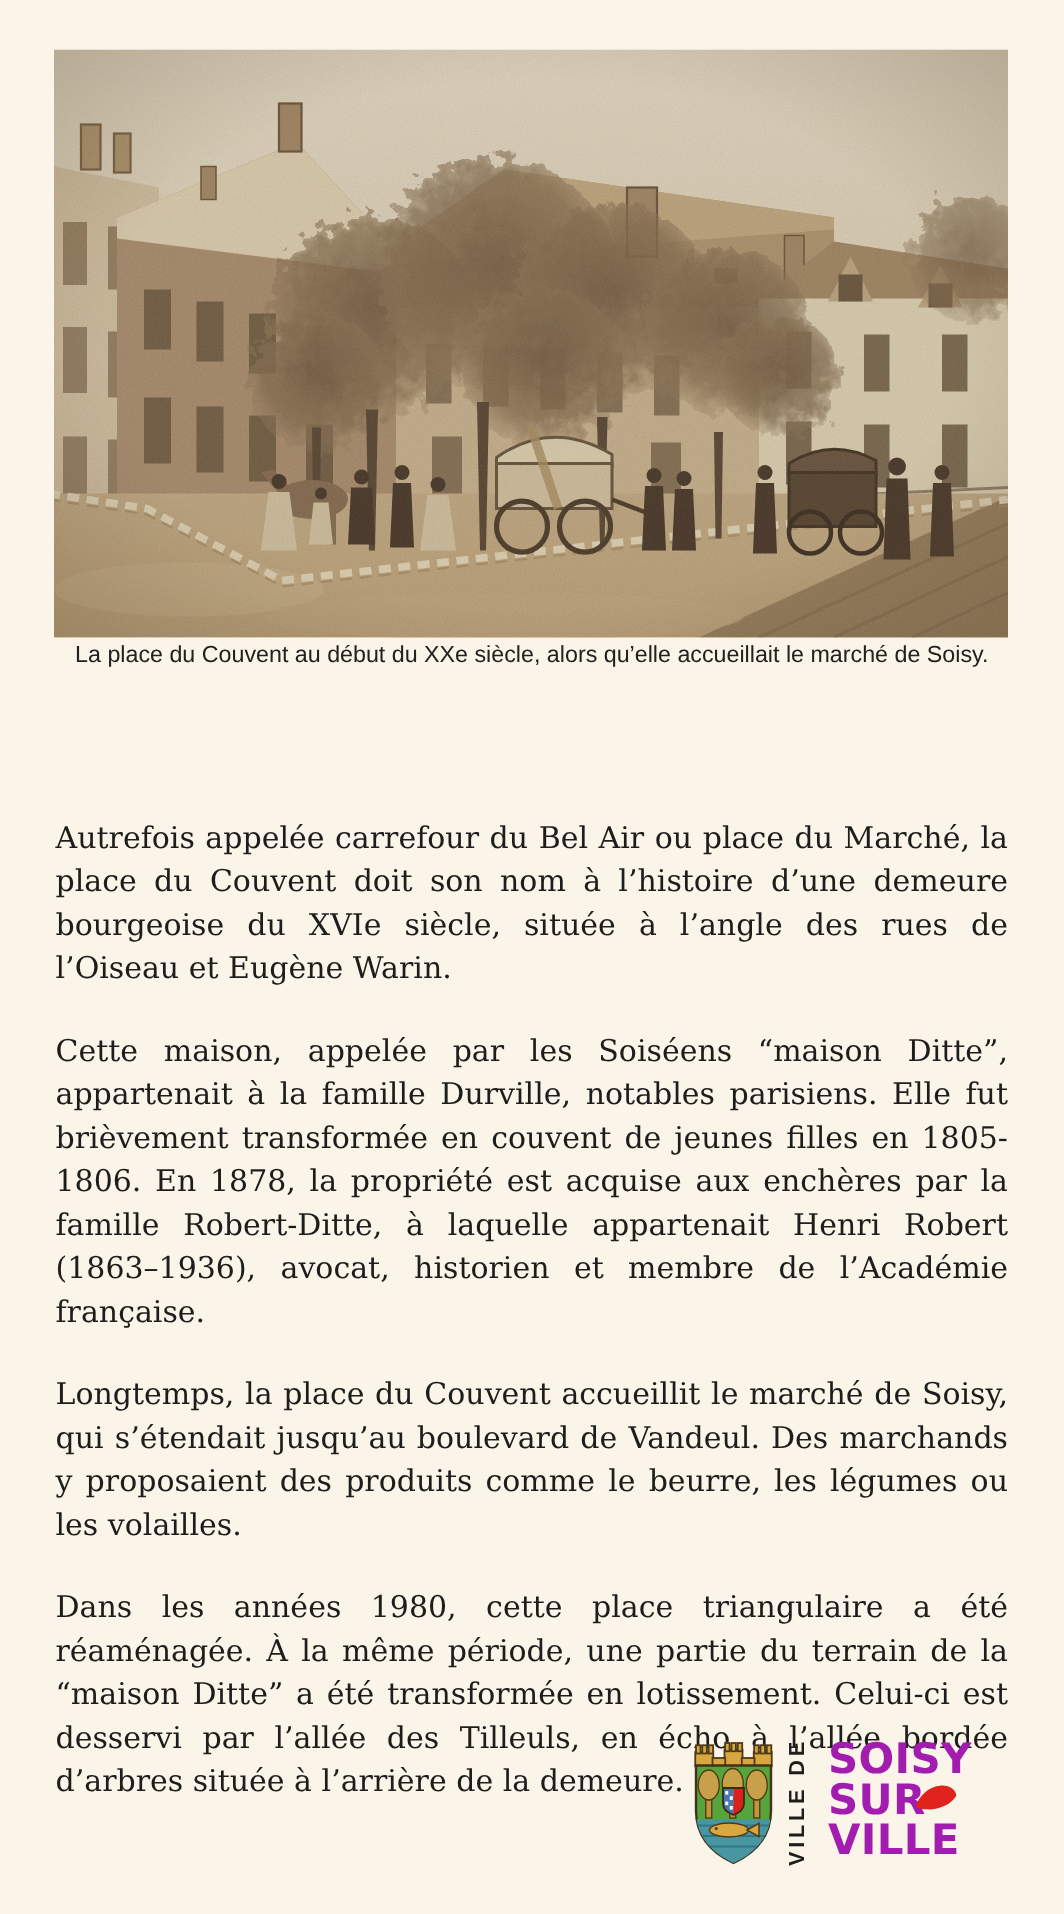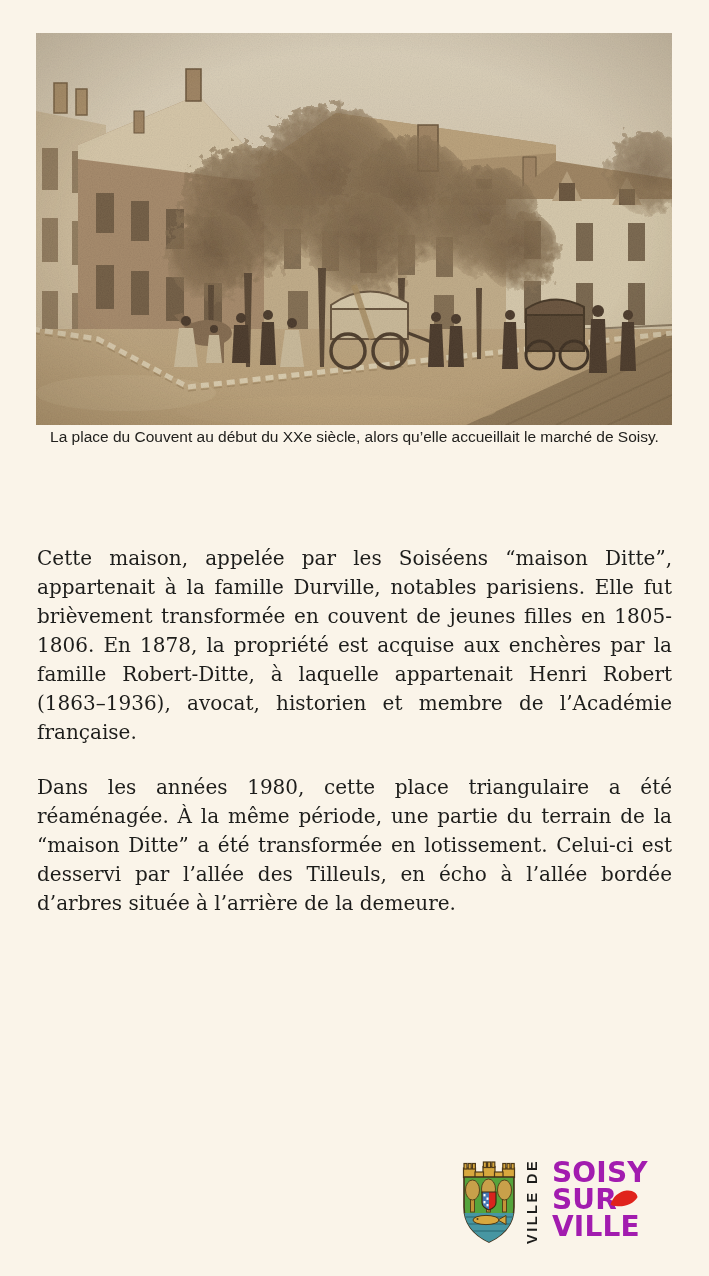--- a/index.html
+++ b/index.html
@@ -255,21 +255,23 @@
 
       <rect x="0" y="0" width="636" height="392" filter="url(#grain)" opacity="0.16"></rect>
       <rect x="0" y="0" width="636" height="392" fill="url(#vig)"></rect>
     </svg>
   </div>
 
   <div class="caption">La place du Couvent au début du XXe siècle, alors qu’elle accueillait le marché de Soisy.</div>
 
 
   <div class="body-copy">
+    <p>Autrefois appelée carrefour du Bel Air ou place du Marché, la place du Couvent doit son nom à l’histoire d’une demeure bourgeoise du XVIe siècle, située à l’angle des rues de l’Oiseau et Eugène Warin.</p>
     <p>Cette maison, appelée par les Soiséens “maison Ditte”, appartenait à la famille Durville, notables parisiens. Elle fut brièvement transformée en couvent de jeunes filles en 1805-1806. En 1878, la propriété est acquise aux enchères par la famille Robert-Ditte, à laquelle appartenait Henri Robert (1863–1936), avocat, historien et membre de l’Académie française.</p>
+    <p>Longtemps, la place du Couvent accueillit le marché de Soisy, qui s’étendait jusqu’au boulevard de Vandeul. Des marchands y proposaient des produits comme le beurre, les légumes ou les volailles.</p>
     <p>Dans les années 1980, cette place triangulaire a été réaménagée. À la même période, une partie du terrain de la “maison Ditte” a été transformée en lotissement. Celui-ci est desservi par l’allée des Tilleuls, en écho à l’allée bordée d’arbres située à l’arrière de la demeure.</p>
   </div>
 
   <div class="logo">
     <svg class="crest" viewBox="0 0 58 86" xmlns="http://www.w3.org/2000/svg">
       <defs>
         <clipPath id="shieldClip">
           <path d="M4 16 H54 V46 C54 63 44 74 29 81 C14 74 4 63 4 46 Z"></path>
         </clipPath>
       </defs>

